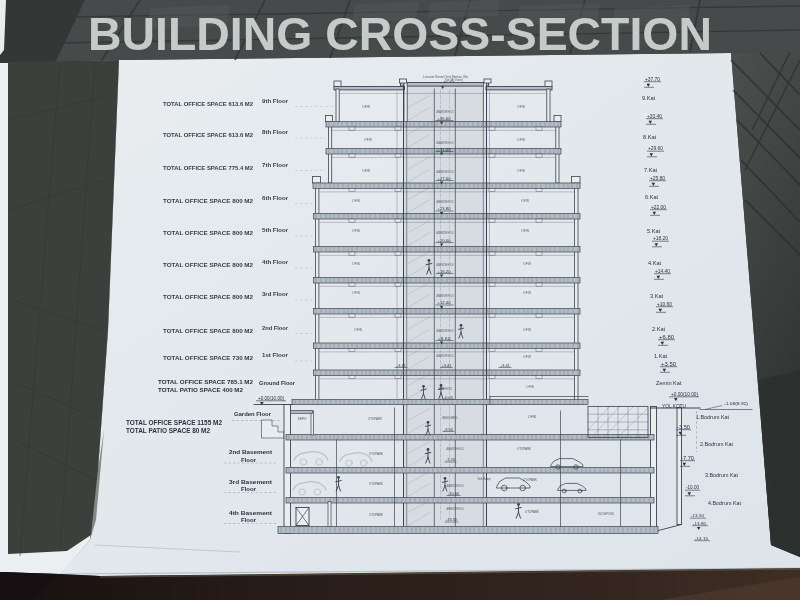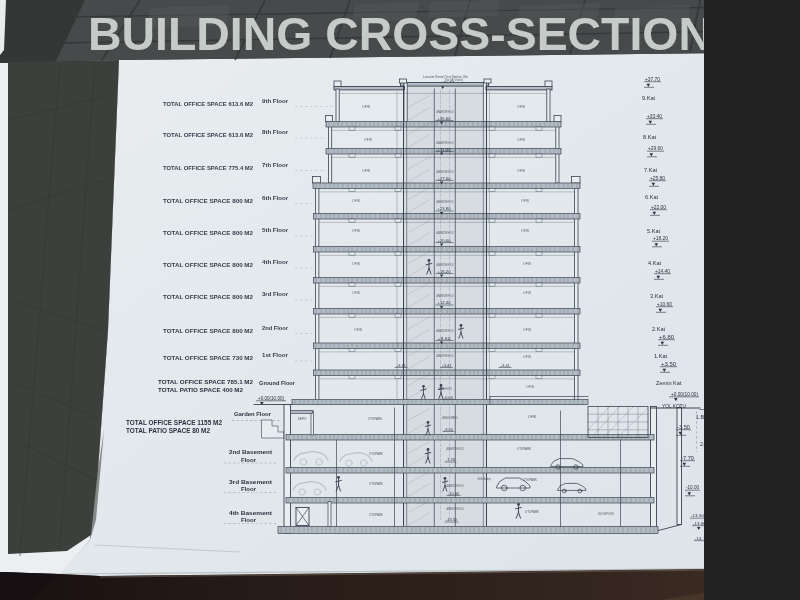--- a/index.html
+++ b/index.html
@@ -1,14 +1,14 @@
 <!DOCTYPE html>
 <html><head><meta charset="utf-8"><style>
 html,body{margin:0;padding:0;background:#222;}
-#ph{width:704px;height:600px;position:relative;overflow:hidden;font-family:"Liberation Sans",sans-serif;}
+#ph{width:800px;height:600px;position:relative;overflow:hidden;font-family:"Liberation Sans",sans-serif;}
 </style></head><body>
 <div id="ph">
 <svg width="800" height="600" viewBox="0 0 800 600" font-family="Liberation Sans, sans-serif">
 <defs>
 <linearGradient id="paperg" x1="0" y1="0" x2="1" y2="1">
 <stop offset="0" stop-color="#e9edf0"></stop>
           <stop offset="0.45" stop-color="#e2e8ec"></stop>
           <stop offset="1" stop-color="#dde4ea"></stop>
 </linearGradient>
 <linearGradient id="rbandg" x1="0" y1="0" x2="0.25" y2="1">

